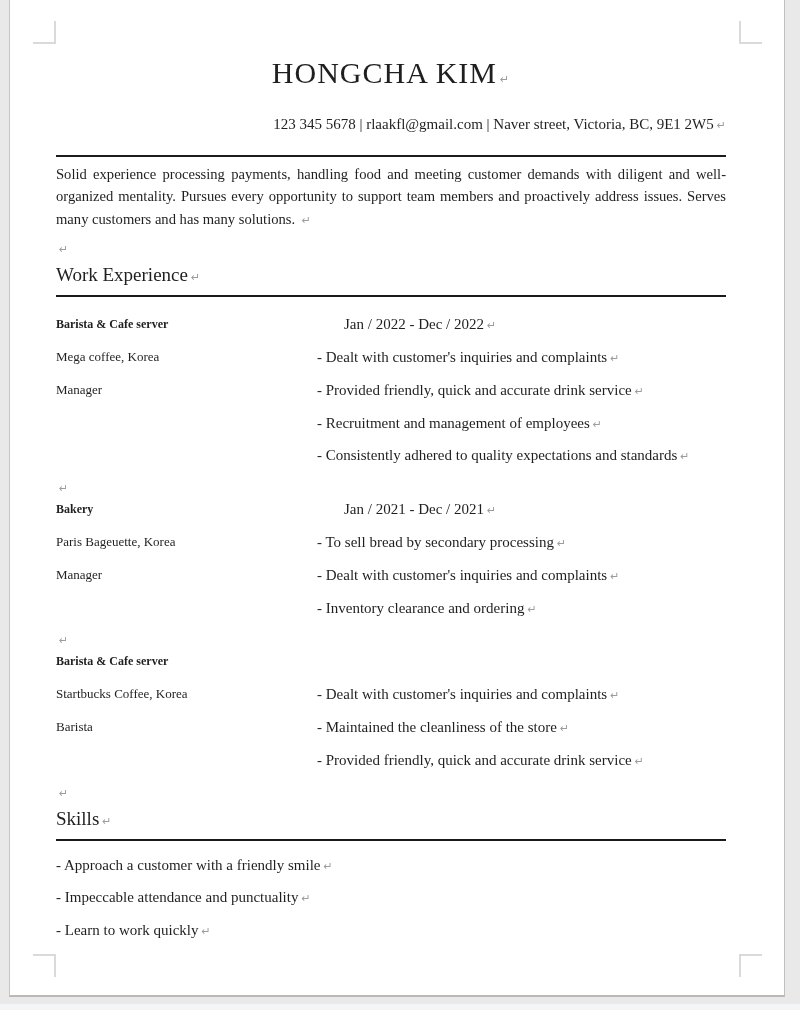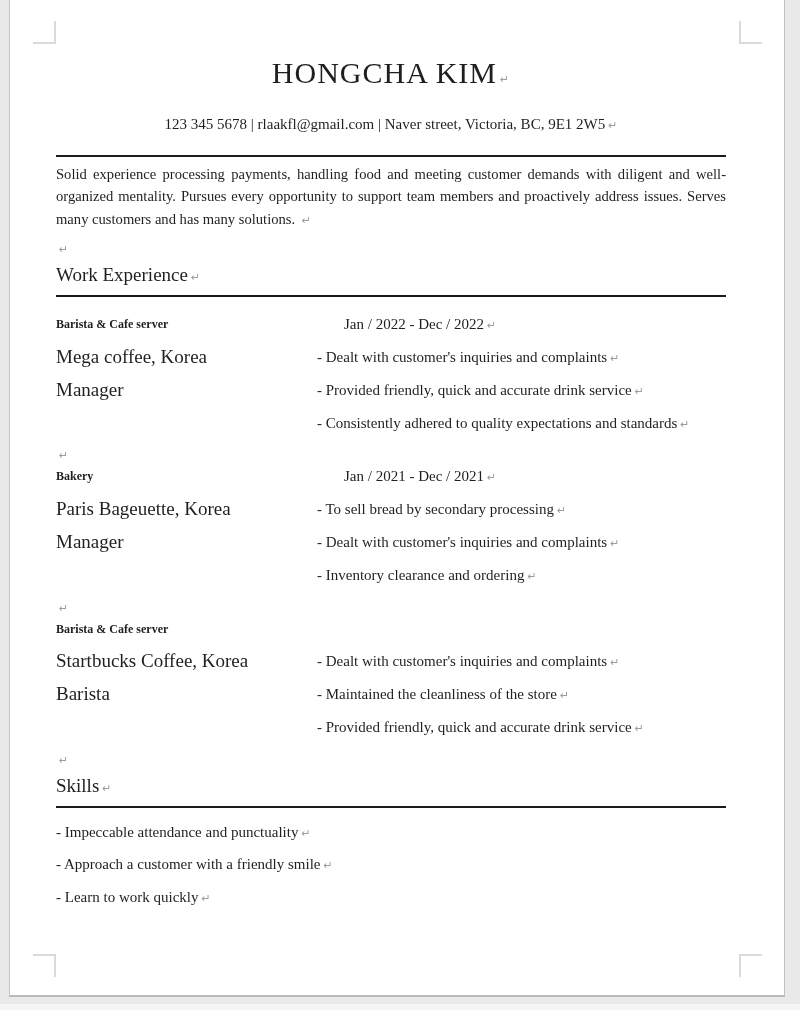--- a/index.html
+++ b/index.html
@@ -22,33 +22,33 @@
   .crop.tl { left:33px; top:21px;  border-right:2px solid #dadada; border-bottom:2px solid #dadada; }
   .crop.tr { left:739px; top:21px; border-left:2px solid #dadada;  border-bottom:2px solid #dadada; }
   .crop.bl { left:33px; top:954px; border-right:2px solid #dadada; border-top:2px solid #dadada; }
   .crop.br { left:739px; top:954px; border-left:2px solid #dadada;  border-top:2px solid #dadada; }
 
   .content { position:absolute; left:56px; top:0; width:670px; }
 
   .pmark { color:#9c9c9c; font-size:11px; margin-left:3px; font-family:"DejaVu Sans",sans-serif; }
 
   .doc-name { margin-top:55px; text-align:center; font-size:30px; line-height:36px; letter-spacing:1px; }
-  .doc-contact { margin-top:16px; text-align:center; font-size:15px; line-height:20px; }
+  .doc-contact { margin-top:16px; text-align:right; font-size:15px; line-height:20px; }
   .rule { margin-top:19px; border-top:2px solid #1c1c1c; }
 
   .summary { margin-top:6px; font-size:14.6px; line-height:22.4px; text-align:justify; }
   .blank-line { height:22px; line-height:20px; margin-top:6px; }
 
   .sec-heading {
     margin-top:4px; font-size:19px; line-height:22px;
     border-bottom:2px solid #1a1a1a; padding-bottom:6px;
   }
   .jobs { margin-top:17px; }
   .jrow { display:grid; grid-template-columns:261px 1fr; height:32.8px; line-height:20px; align-items:start; }
-  .jleft  { font-size:19px; }
+  .jleft  { font-size:13px; }
   .jtitle { font-size:12px; font-weight:bold; }
   .jright { font-size:15px; }
   .jdate  { padding-left:27px; }
   .jspacer { height:21px; line-height:18px; }
 
   .skills-list { margin-top:14px; }
   .skill-row { height:32.5px; line-height:20px; font-size:15px; }
 </style>
 </head>
 <body>
@@ -81,20 +81,24 @@
           <div class="jleft jtitle">Barista &amp; Cafe server</div>
           <div class="jright jdate"><span>Jan / 2022 - Dec / 2022</span><span class="pmark">↵</span></div>
         </div>
         <div class="jrow">
           <div class="jleft">Mega coffee, Korea</div>
           <div class="jright"><span>- Dealt with customer's inquiries and complaints</span><span class="pmark">↵</span></div>
         </div>
         <div class="jrow">
           <div class="jleft">Manager</div>
           <div class="jright"><span>- Provided friendly, quick and accurate drink service</span><span class="pmark">↵</span></div>
+        </div>
+        <div class="jrow">
+          <div class="jleft"></div>
+          <div class="jright"><span>- Recruitment and management of employees</span><span class="pmark">↵</span></div>
         </div>
         <div class="jrow">
           <div class="jleft"></div>
           <div class="jright"><span>- Consistently adhered to quality expectations and standards</span><span class="pmark">↵</span></div>
         </div>
         <div class="jspacer"><span class="pmark">↵</span></div>
       </div>
 
       <div class="job">
         <div class="jrow">
@@ -133,21 +137,21 @@
           <div class="jright"><span>- Provided friendly, quick and accurate drink service</span><span class="pmark">↵</span></div>
         </div>
         <div class="jspacer"><span class="pmark">↵</span></div>
       </div>
 
     </div>
 
     <div class="sec-heading"><span>Skills</span><span class="pmark">↵</span></div>
 
     <div class="skills-list">
+      <div class="skill-row"><span>- Approach a customer with a friendly smile</span><span class="pmark">↵</span></div>
       <div class="skill-row"><span>- Impeccable attendance and punctuality</span><span class="pmark">↵</span></div>
-      <div class="skill-row"><span>- Approach a customer with a friendly smile</span><span class="pmark">↵</span></div>
       <div class="skill-row"><span>- Learn to work quickly</span><span class="pmark">↵</span></div>
     </div>
 
   </div>
 
   <div class="bottom-strip"></div>
 </div>
 
 </body></html>

